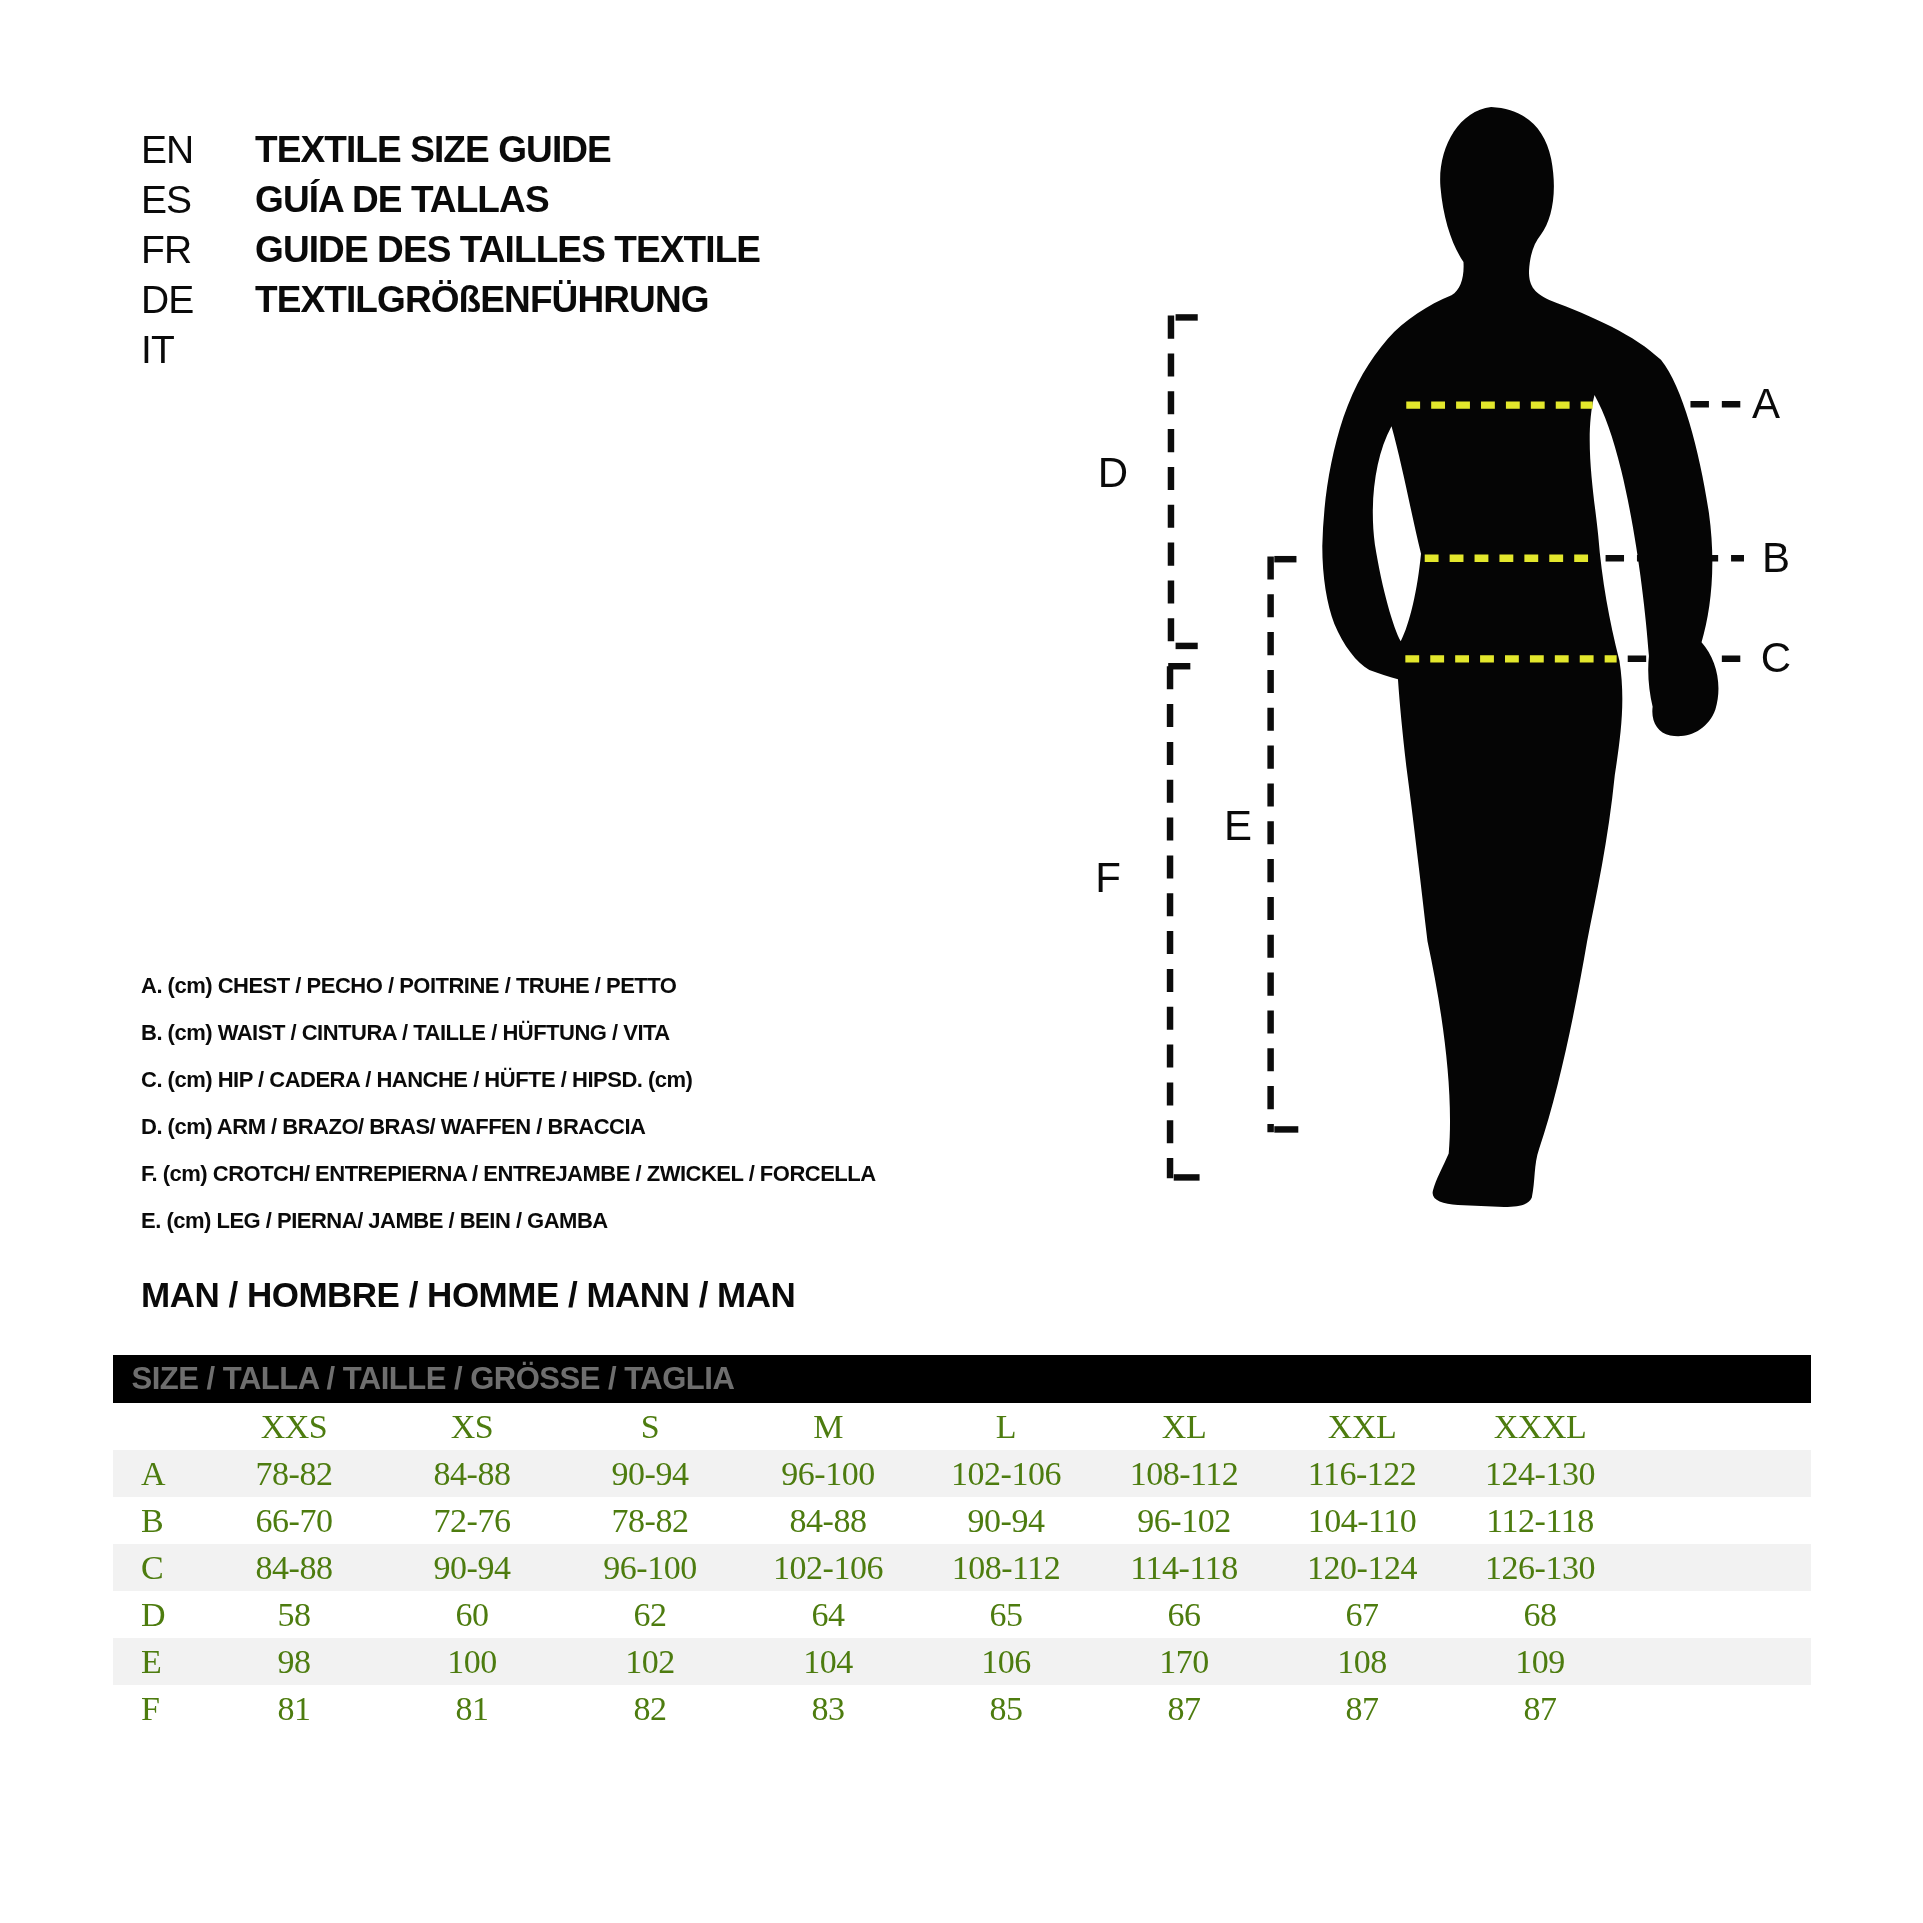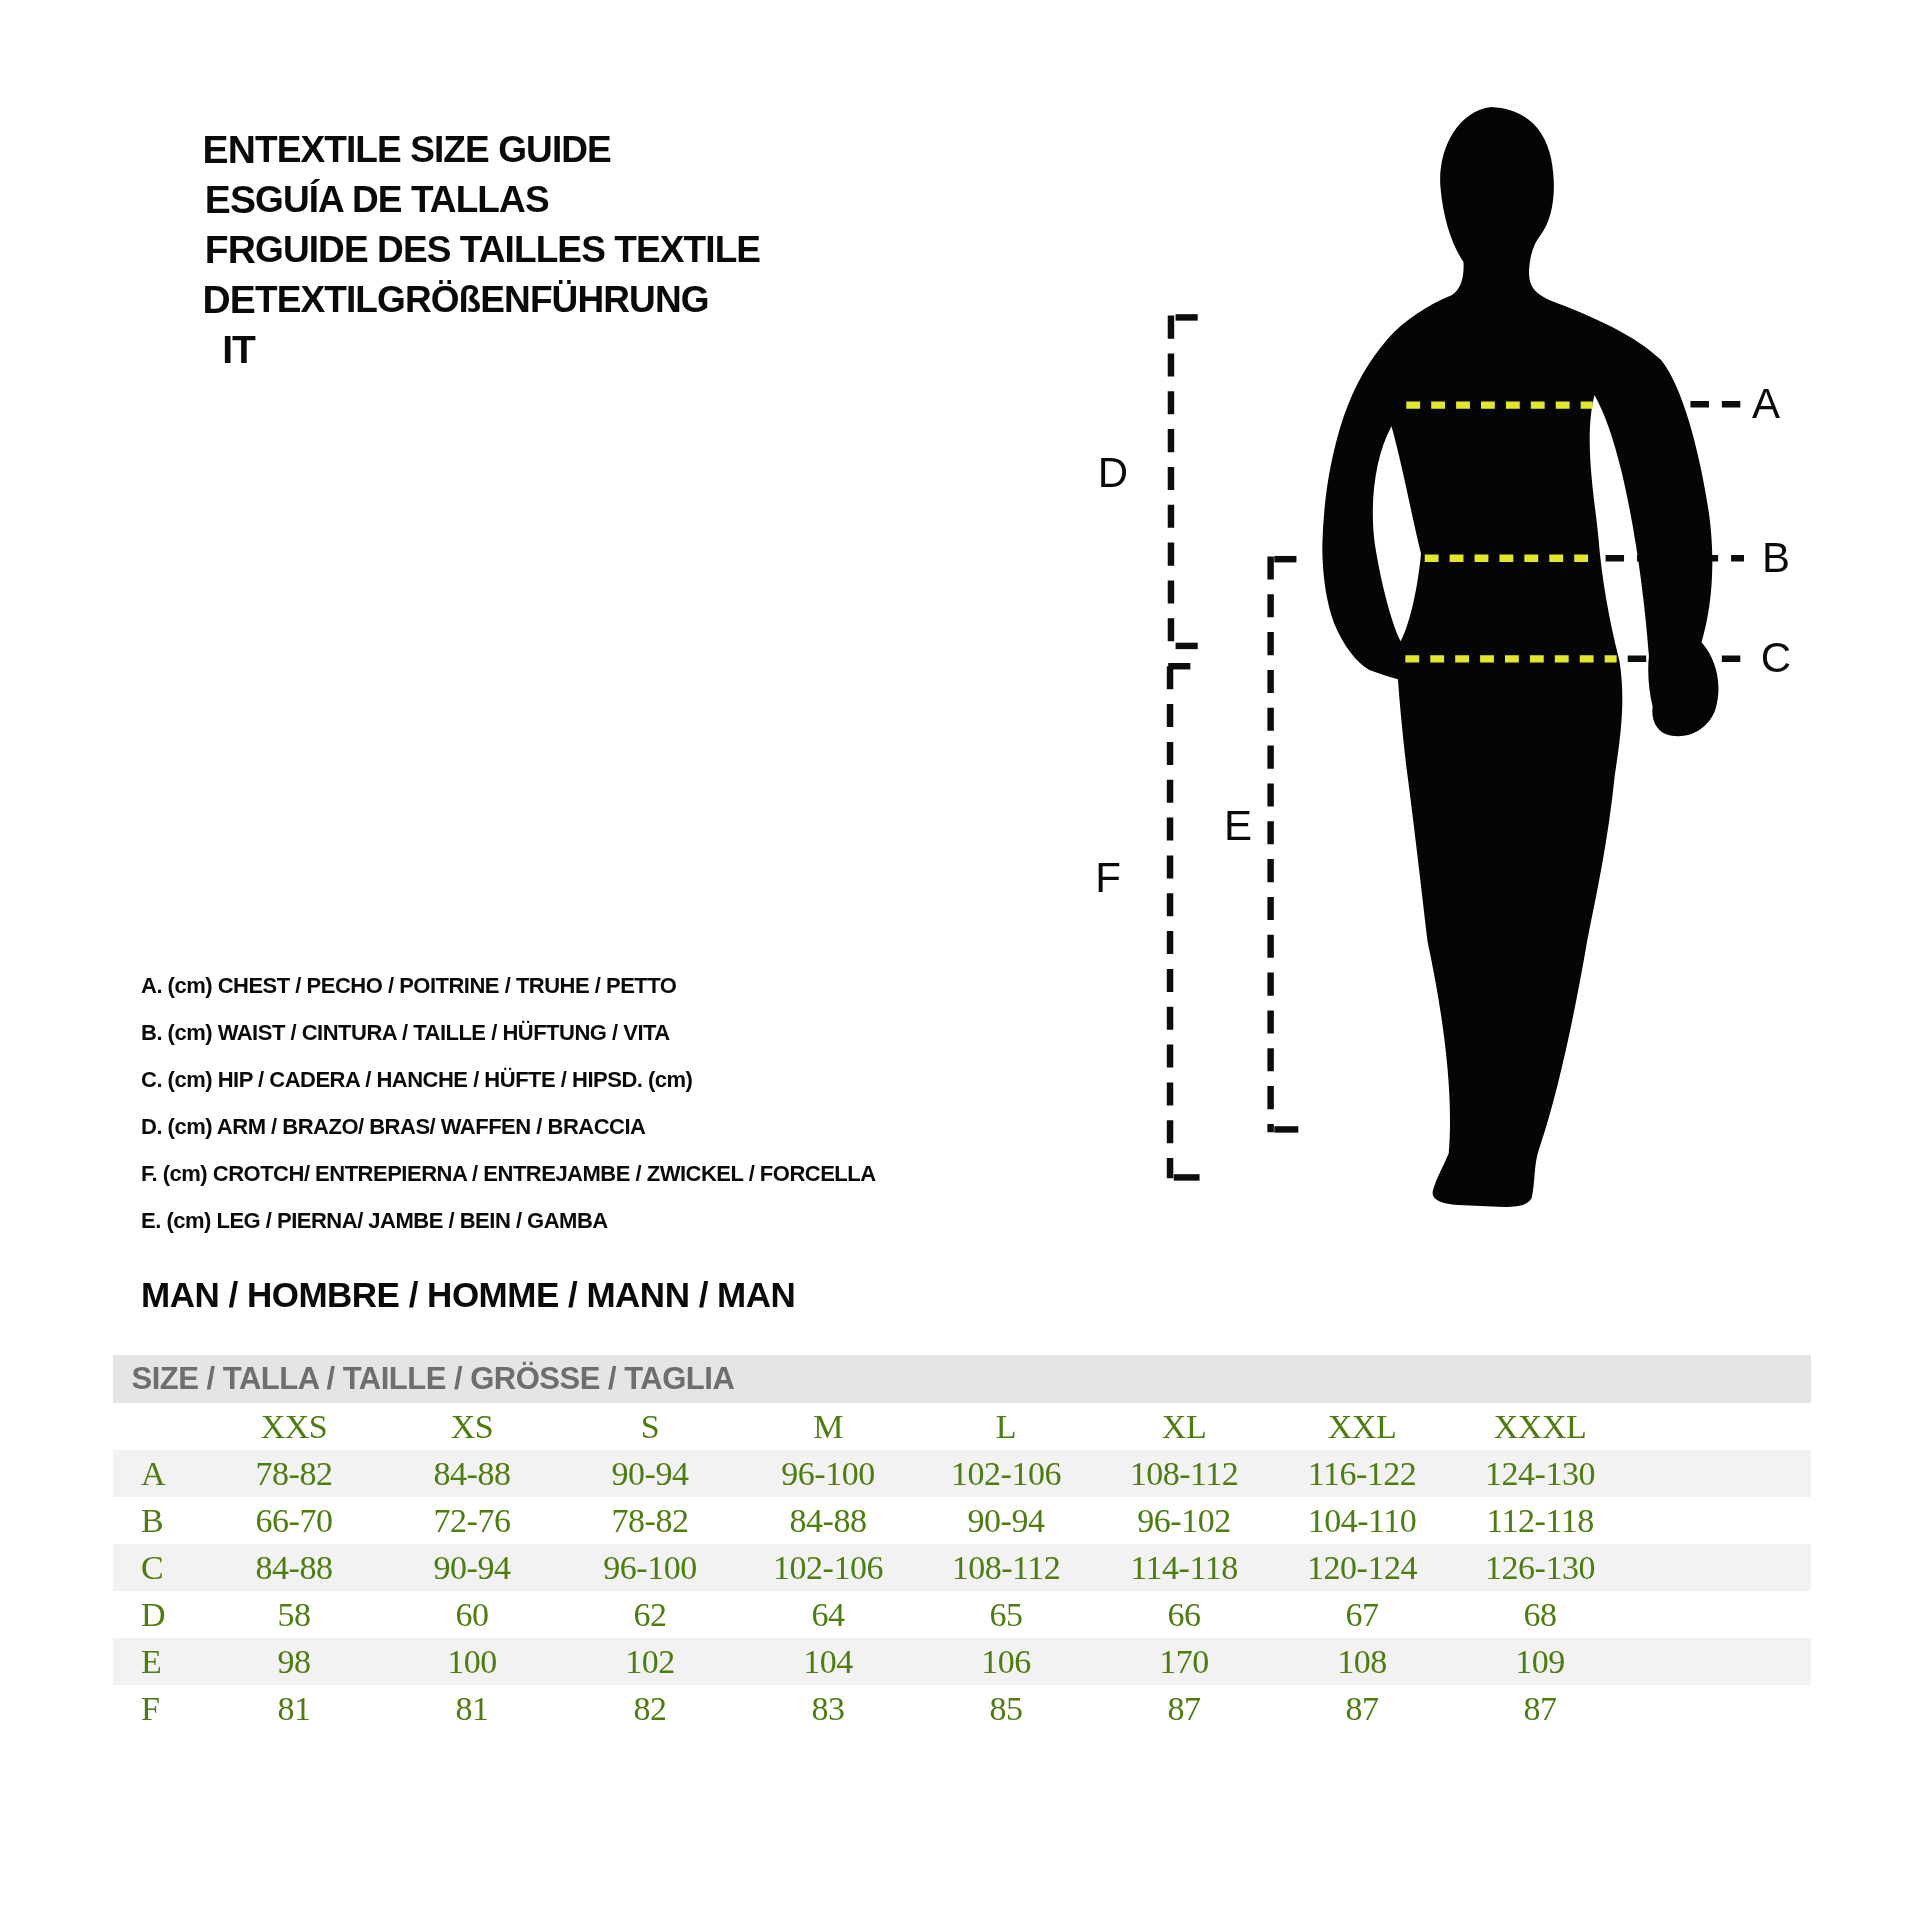--- a/index.html
+++ b/index.html
@@ -3,34 +3,34 @@
 <meta charset="utf-8">
 <style>
   html,body{margin:0;padding:0;background:#ffffff;}
   .canvas{
     position:relative;width:1923px;height:1923px;background:#ffffff;overflow:hidden;
     font-family:"Liberation Sans", sans-serif;color:#0a0a0a;
   }
   
   .lang-block{position:absolute;left:141px;top:125px;}
   .lang-row{display:flex;height:50px;align-items:center;}
-  .lang-code{width:114px;font-size:39px;font-weight:700;letter-spacing:-0.9px;text-align:right;}
+  .lang-code{width:114px;font-size:39px;font-weight:400;letter-spacing:-0.9px;}
   .lang-title{font-size:37px;font-weight:700;letter-spacing:-0.9px;white-space:nowrap;}
   
   .figure-svg{position:absolute;left:0;top:0;width:1923px;height:1923px;}
   
   .mlabel{position:absolute;transform:translate(-50%,-50%);font-size:42px;font-weight:400;color:#0a0a0a;}
   
   .legend-block{position:absolute;left:141px;top:962px;}
   .legend-line{height:47px;display:flex;align-items:center;font-size:22px;font-weight:700;letter-spacing:-0.5px;white-space:nowrap;}
   
   .gender-line{position:absolute;left:141px;top:1275px;font-size:35px;font-weight:700;letter-spacing:-0.5px;}
   
   .size-table{position:absolute;left:113px;top:1355px;width:1698px;}
-  .table-title-bar{height:48px;background:#e5e5e5;display:flex;align-items:center;}
+  .table-title-bar{height:48px;background:#000000;display:flex;align-items:center;}
   .table-title{padding-left:18.5px;font-size:31px;font-weight:700;letter-spacing:-0.5px;color:#6e6e6e;white-space:nowrap;}
   .trow{display:grid;grid-template-columns:92px repeat(8,178px) 1fr;height:47px;align-items:center;
         font-size:34px;font-weight:400;color:#4d7c0f;font-family:Liberation Serif, serif;}
   .trow.stripe{background:#f2f2f2;}
   .trow .cell{text-align:center;letter-spacing:-0.5px;}
   .trow .rlabel{text-align:left;padding-left:28px;}
 </style>
 </head>
 <body>
 

